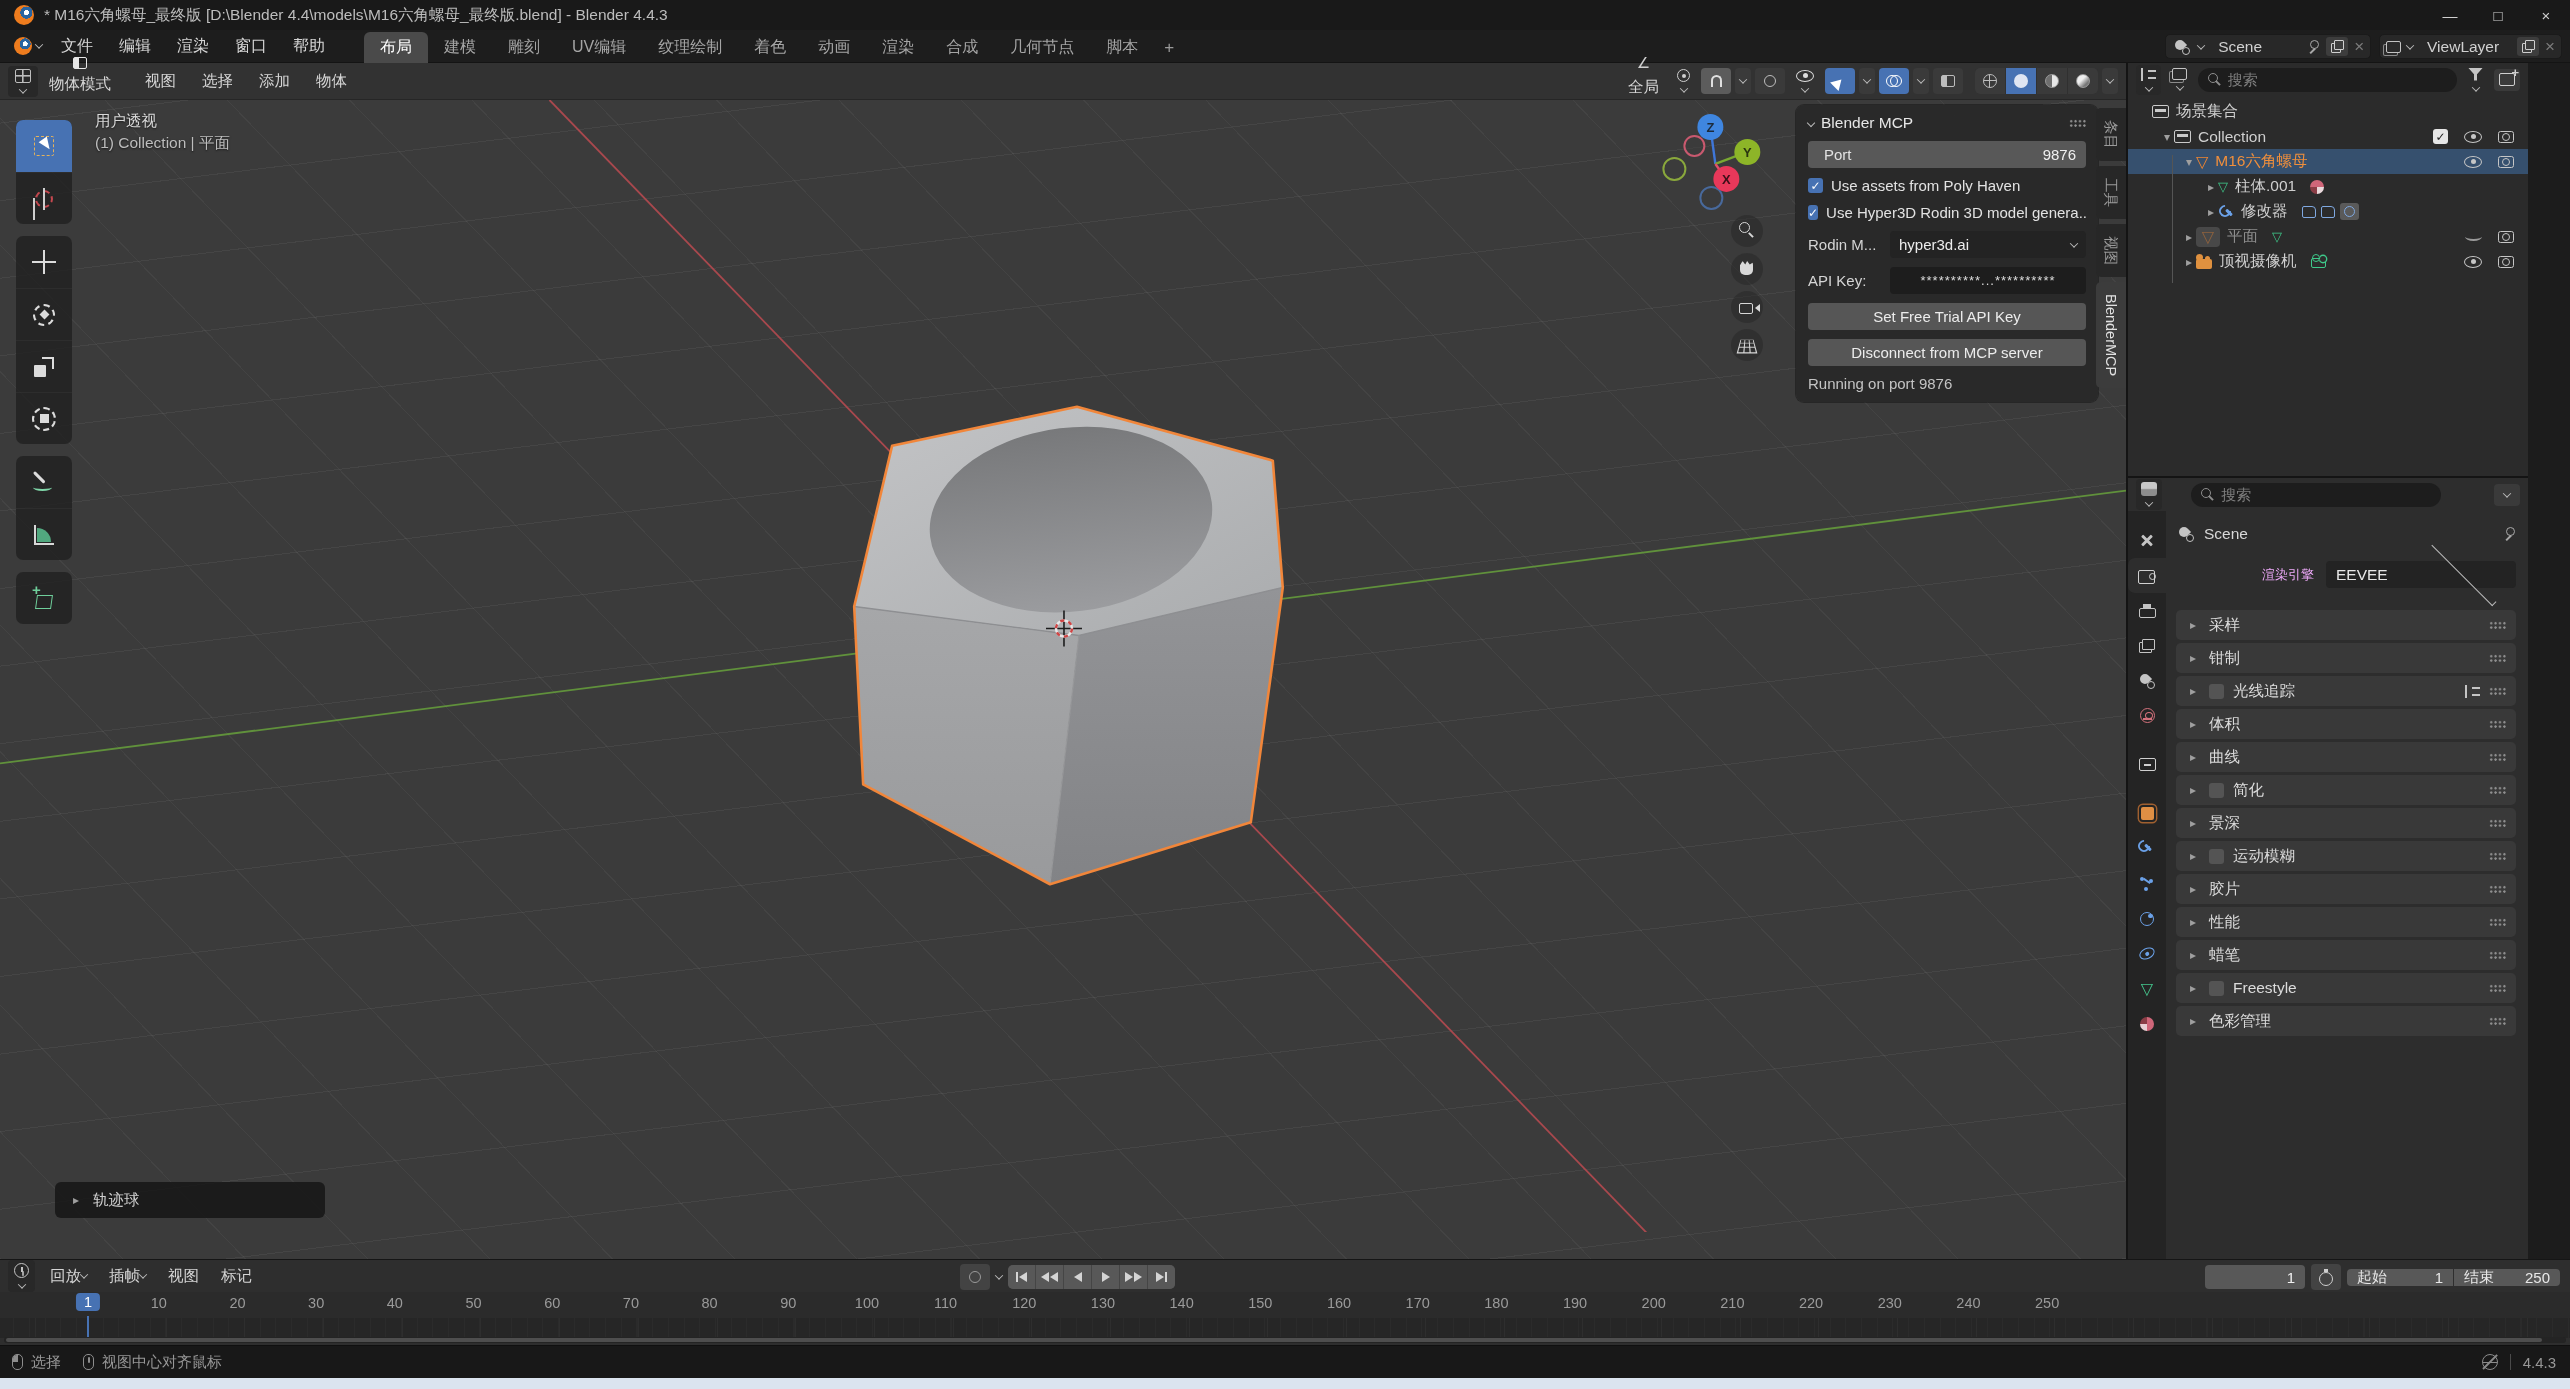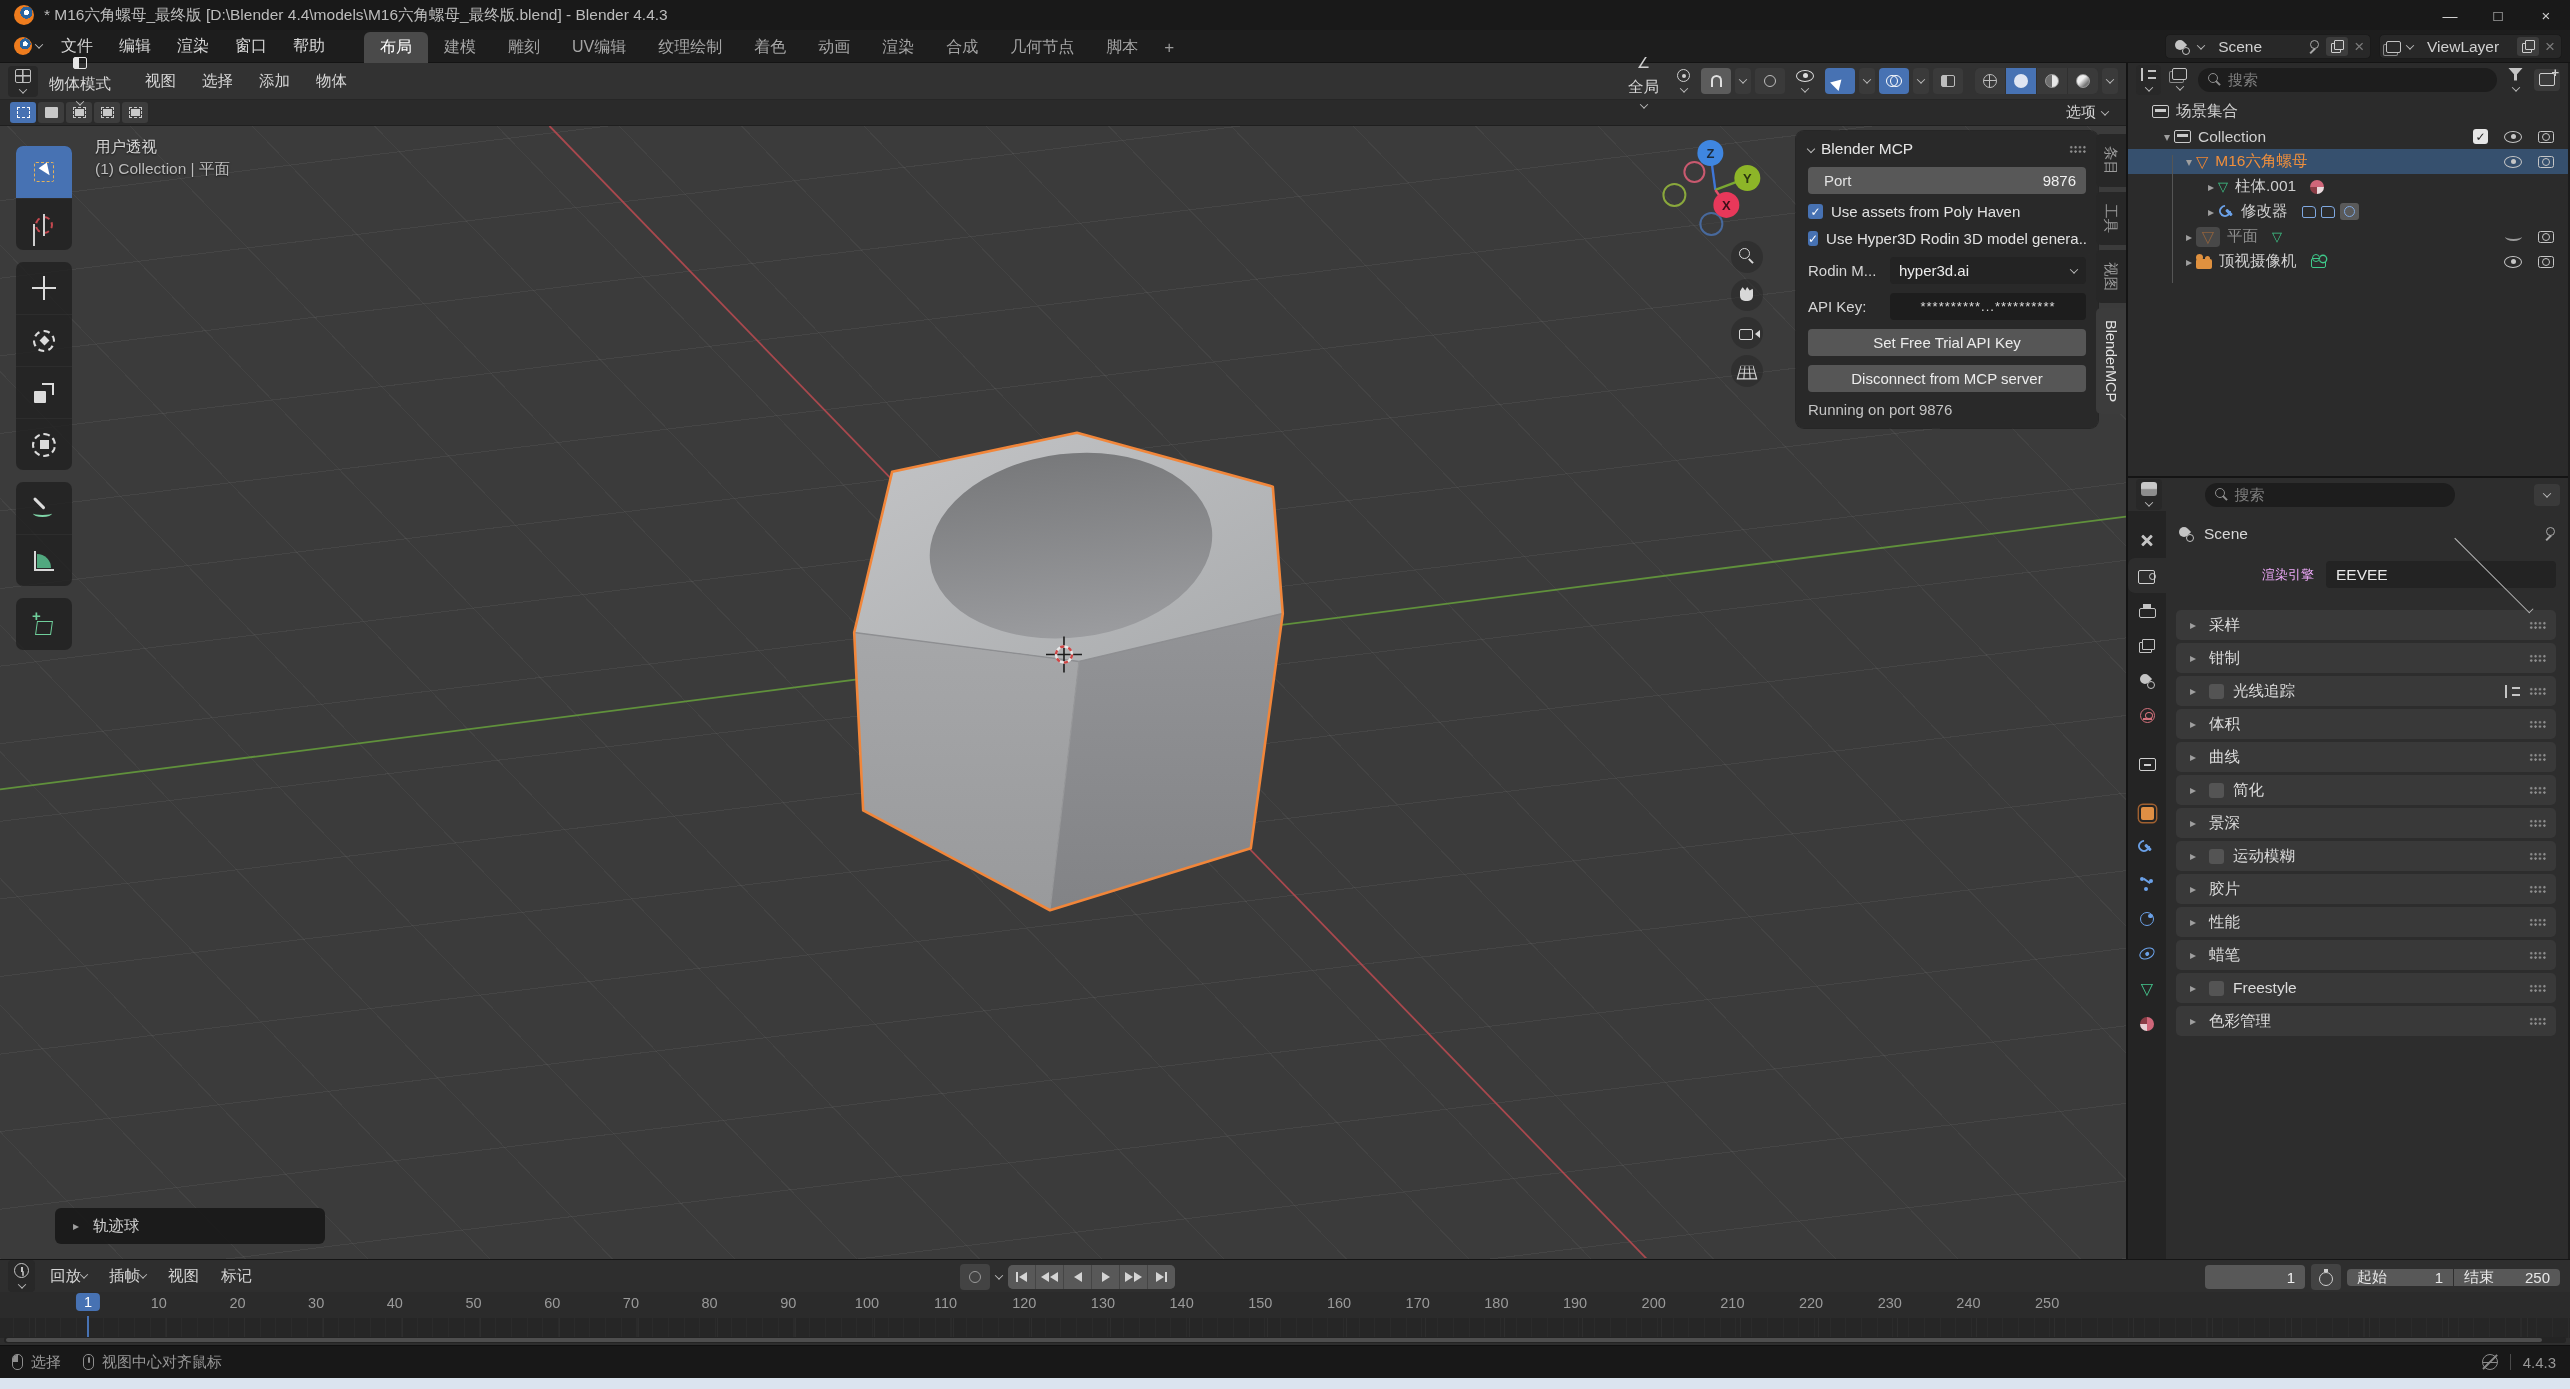--- a/index.html
+++ b/index.html
@@ -25,21 +25,21 @@
   .ws-tab.active { background:#4a4a4a; color:#fff; }
   .ws-add { color:#9a9a9a; padding:5px 10px; font-size:17px; }
   .scene-widgets { position:absolute; right:8px; top:4px; display:flex; gap:8px; }
   .swidget { display:flex; align-items:center; background:#282828; border:1px solid #1a1a1a; border-radius:5px; height:25px; padding:0 6px; gap:6px; }
   .swidget .txt { color:#d0d0d0; font-size:15.5px; padding:0 8px; min-width:92px; }
   .mini-btn { width:22px; height:19px; background:#3d3d3d; border-radius:3px; display:flex; align-items:center; justify-content:center; }
 
   
   .main { display:flex; height:1196px; }
   .vp-col { width:2128px; display:flex; flex-direction:column; border-right:2px solid #141414; }
-  .right-col { width:440px; display:flex; flex-direction:column; }
+  .right-col { width:400px; display:flex; flex-direction:column; }
 
   
   .vp-header { height:37px; background:#323232; display:flex; align-items:center; padding:0 8px; gap:4px; border-bottom:1px solid #262626; }
   .hdr-btn { display:flex; align-items:center; gap:5px; padding:3px 7px; border-radius:4px; color:#d6d6d6; font-size:15.5px; white-space:nowrap;flex-direction:column; }
   .hdr-btn.boxed { background:#282828; }
   .vp-menus { display:flex; margin-left:10px; }
   .vp-menu { color:#d6d6d6; font-size:15.5px; padding:4px 13px; border-radius:4px; }
   .hdr-right { margin-left:auto; display:flex; align-items:center; gap:4px; }
   .tgl { width:30px; height:26px; border-radius:4px; display:flex; align-items:center; justify-content:center; background:#3a3a3a; }
   .tgl.on { background:#4772b3; }
@@ -451,43 +451,20 @@
           <div class="tgl">
               <span class="ic ic-circle-rendered"></span>
             </div>
         </div>
         <div class="tgl-chev">
             <span class="chev small"></span>
           </div>
       </div>
     </div>
 
-    <div class="vp-toolrow">
-      <div class="selmode" id="selmode">
-          <div class="selmode-btn active">
-            <span class="sm-glyph sm-dashed"></span>
-          </div>
-          <div class="selmode-btn">
-            <span class="sm-glyph sm-solid"></span>
-          </div>
-          <div class="selmode-btn">
-            <span class="sm-glyph sm-mix"></span>
-          </div>
-          <div class="selmode-btn">
-            <span class="sm-glyph sm-mix"></span>
-          </div>
-          <div class="selmode-btn">
-            <span class="sm-glyph sm-mix"></span>
-          </div>
-        </div>
-      <div class="options-dd">
-        <span>选项</span>
-        <span class="chev small"></span>
-      </div>
-    </div>
 
     <div class="vp-canvas">
 
       <svg class="vp-scene" viewBox="0 0 2128 1133">
         <defs>
           <linearGradient id="gTop" x1="0" y1="0" x2="1" y2="1">
             <stop offset="0" stop-color="#c3c4c6"></stop>
               <stop offset="1" stop-color="#aaacae"></stop>
           </linearGradient>
           <linearGradient id="gLeft" x1="0" y1="0" x2="0" y2="1">

